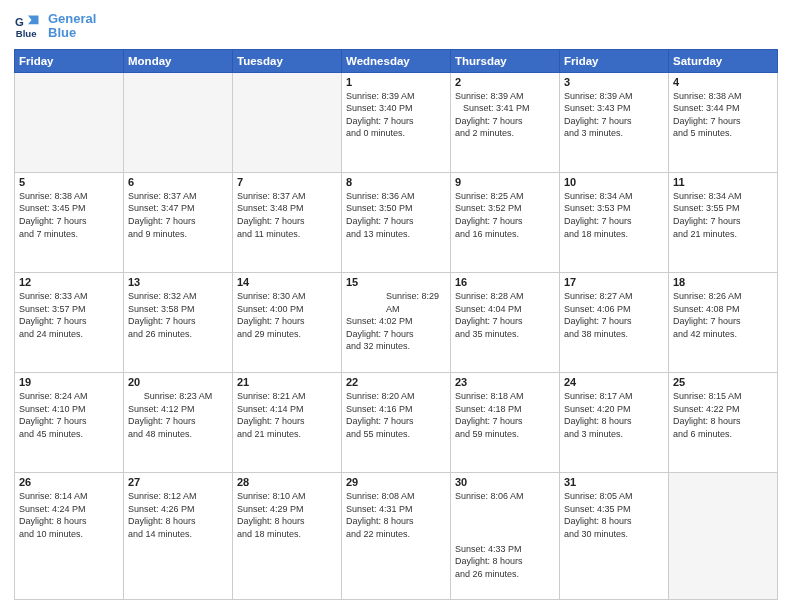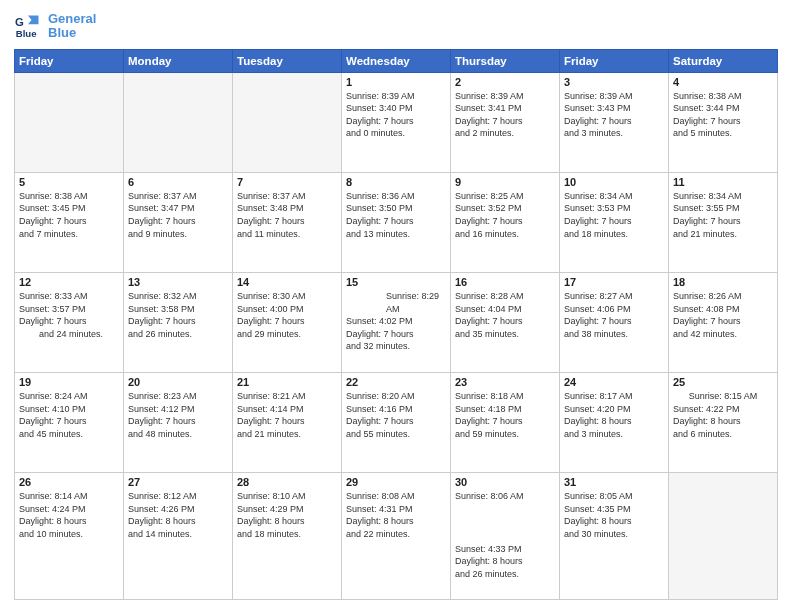--- a/index.html
+++ b/index.html
@@ -147,21 +147,21 @@
               <span style="display: block;">Sunrise: 8:39 AM</span>
               <span style="display: block;">Sunset: 3:40 PM</span>
               <span style="display: block;">Daylight: 7 hours</span>
               <span style="display: block;">and 0 minutes.</span>
             </div>
           </td>
           <td>
             <span class="day-num">2</span>
             <div class="day-info">
               <span style="display: block;">Sunrise: 8:39 AM</span>
-              <span style="display: block;">Sunset: 3:41 PM</span>
+              <span style="display: block; margin-left: 8px;">Sunset: 3:41 PM</span>
               <span style="display: block;">Daylight: 7 hours</span>
               <span style="display: block;">and 2 minutes.</span>
             </div>
           </td>
           <td>
             <span class="day-num">3</span>
             <div class="day-info">
               <span style="display: block;">Sunrise: 8:39 AM</span>
               <span style="display: block;">Sunset: 3:43 PM</span>
               <span style="display: block;">Daylight: 7 hours</span>
@@ -243,21 +243,21 @@
             </div>
           </td>
         </tr>
         <tr class="week-row">
           <td>
             <span class="day-num">12</span>
             <div class="day-info">
               <span style="display: block;">Sunrise: 8:33 AM</span>
               <span style="display: block;">Sunset: 3:57 PM</span>
               <span style="display: block;">Daylight: 7 hours</span>
-              <span style="display: block; margin-left: 20px;">and 24 minutes.</span>
+              <span style="display: block;">and 24 minutes.</span>
             </div>
           </td>
           <td>
             <span class="day-num">13</span>
             <div class="day-info">
               <span style="display: block;">Sunrise: 8:32 AM</span>
               <span style="display: block;">Sunset: 3:58 PM</span>
               <span style="display: block;">Daylight: 7 hours</span>
               <span style="display: block;">and 26 minutes.</span>
             </div>
@@ -314,21 +314,21 @@
             <div class="day-info">
               <span style="display: block;">Sunrise: 8:24 AM</span>
               <span style="display: block;">Sunset: 4:10 PM</span>
               <span style="display: block;">Daylight: 7 hours</span>
               <span style="display: block;">and 45 minutes.</span>
             </div>
           </td>
           <td>
             <span class="day-num">20</span>
             <div class="day-info">
-              <span style="display: block;">Sunrise: 8:23 AM</span>
+              <span style="display: block; text-align: center;">Sunrise: 8:23 AM</span>
               <span style="display: block;">Sunset: 4:12 PM</span>
               <span style="display: block;">Daylight: 7 hours</span>
               <span style="display: block;">and 48 minutes.</span>
             </div>
           </td>
           <td>
             <span class="day-num">21</span>
             <div class="day-info">
               <span style="display: block;">Sunrise: 8:21 AM</span>
               <span style="display: block;">Sunset: 4:14 PM</span>
@@ -359,21 +359,21 @@
             <div class="day-info">
               <span style="display: block;">Sunrise: 8:17 AM</span>
               <span style="display: block;">Sunset: 4:20 PM</span>
               <span style="display: block;">Daylight: 8 hours</span>
               <span style="display: block;">and 3 minutes.</span>
             </div>
           </td>
           <td>
             <span class="day-num">25</span>
             <div class="day-info">
-              <span style="display: block; text-align: center;">Sunrise: 8:15 AM</span>
+              <span style="display: block;">Sunrise: 8:15 AM</span>
               <span style="display: block;">Sunset: 4:22 PM</span>
               <span style="display: block;">Daylight: 8 hours</span>
               <span style="display: block;">and 6 minutes.</span>
             </div>
           </td>
         </tr>
         <tr class="week-row">
           <td>
             <span class="day-num">26</span>
             <div class="day-info">

